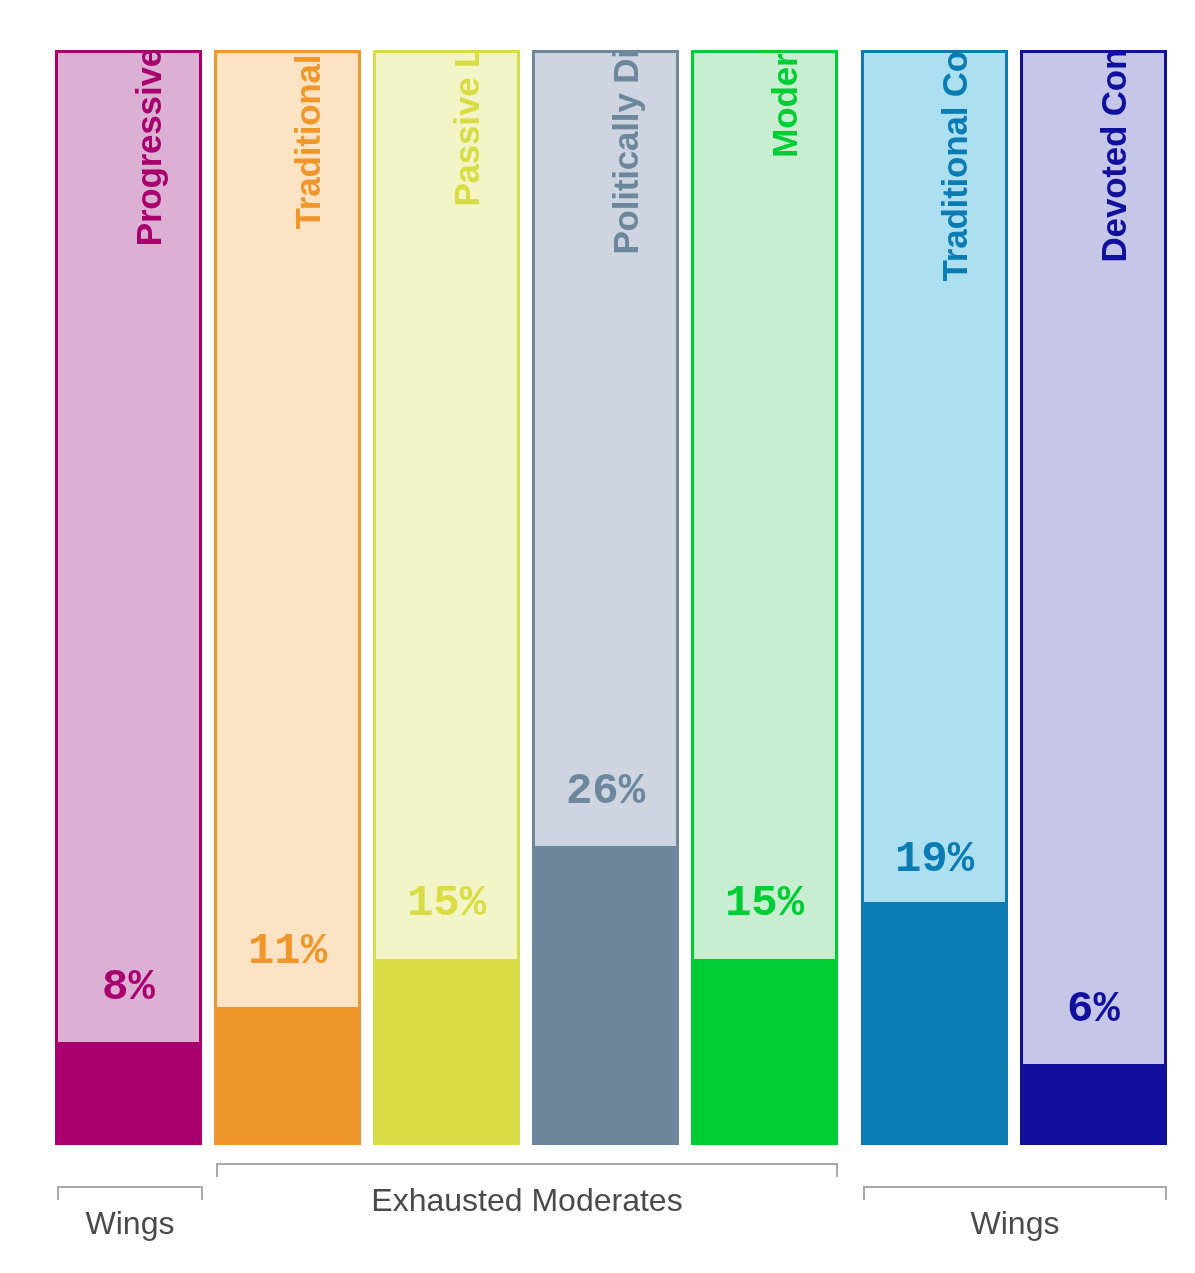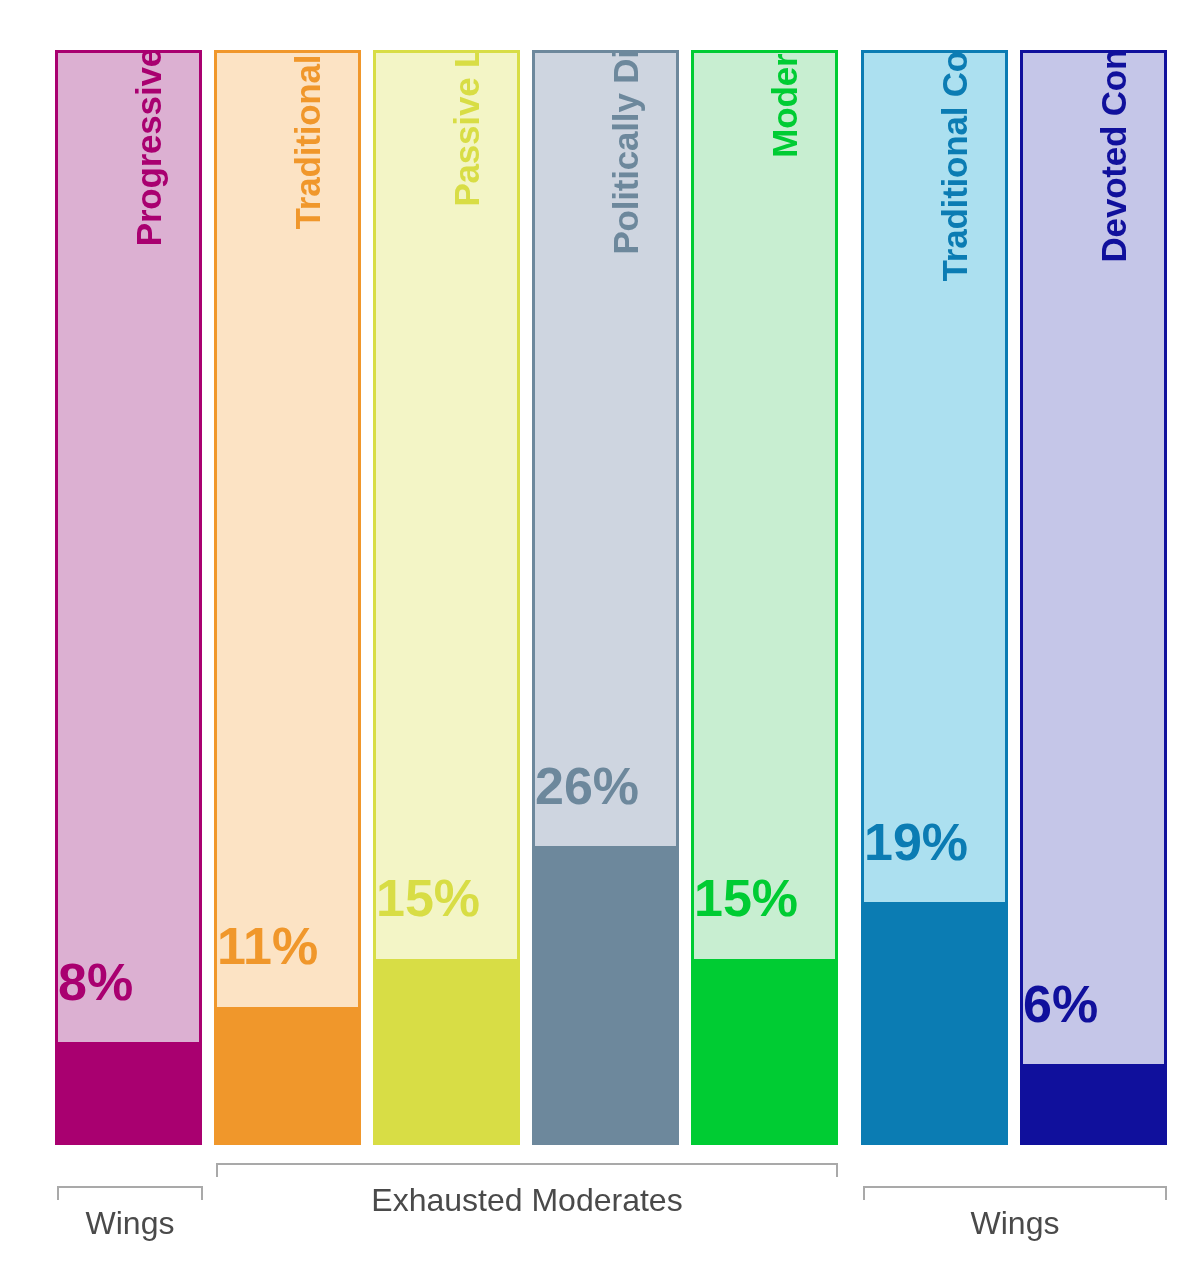--- a/index.html
+++ b/index.html
@@ -49,22 +49,24 @@
     transform-origin: top center;
     white-space: nowrap;
     font-weight: bold;
     font-size: 35px;
     letter-spacing: -0.2px;
   }
   .bar-value {
     position: absolute;
     left: 0;
     right: 0;
+    text-align: center;
     font-weight: bold;
-    font-size: 52px;
+    font-size: 44px;
+    font-family: Liberation Mono, monospace;
   }
   
   .group-line {
     position: absolute;
     height: 2px;
     background: #a9a9a9;
   }
   .group-tick {
     position: absolute;
     width: 2px;
@@ -112,21 +114,21 @@
 
     <div class="bar-col" style="left:691px; width:147px; border-color:#00cc33; background:#c8eed1;">
       <div class="bar-fill" style="height:183px; background:#00cc33;"></div>
       <div class="bar-label" style="color:#00cc33;">Moderates</div>
       <div class="bar-value" style="bottom:214px; color:#00cc33;">15%</div>
     </div>
 
     <div class="bar-col" style="left:861px; width:147px; border-color:#0b7cb3; background:#ace0f0;">
       <div class="bar-fill" style="height:240px; background:#0b7cb3;"></div>
       <div class="bar-label" style="color:#0b7cb3;">Traditional Conservatives</div>
-      <div class="bar-value" style="bottom:270px; color:#0b7cb3;">19%</div>
+      <div class="bar-value" style="bottom:258px; color:#0b7cb3;">19%</div>
     </div>
 
     <div class="bar-col" style="left:1020px; width:147px; border-color:#10109c; background:#c5c6e8;">
       <div class="bar-fill" style="height:78px; background:#10109c;"></div>
       <div class="bar-label" style="color:#10109c;">Devoted Conservatives</div>
       <div class="bar-value" style="bottom:108px; color:#10109c;">6%</div>
     </div>
 
   </div>
 

